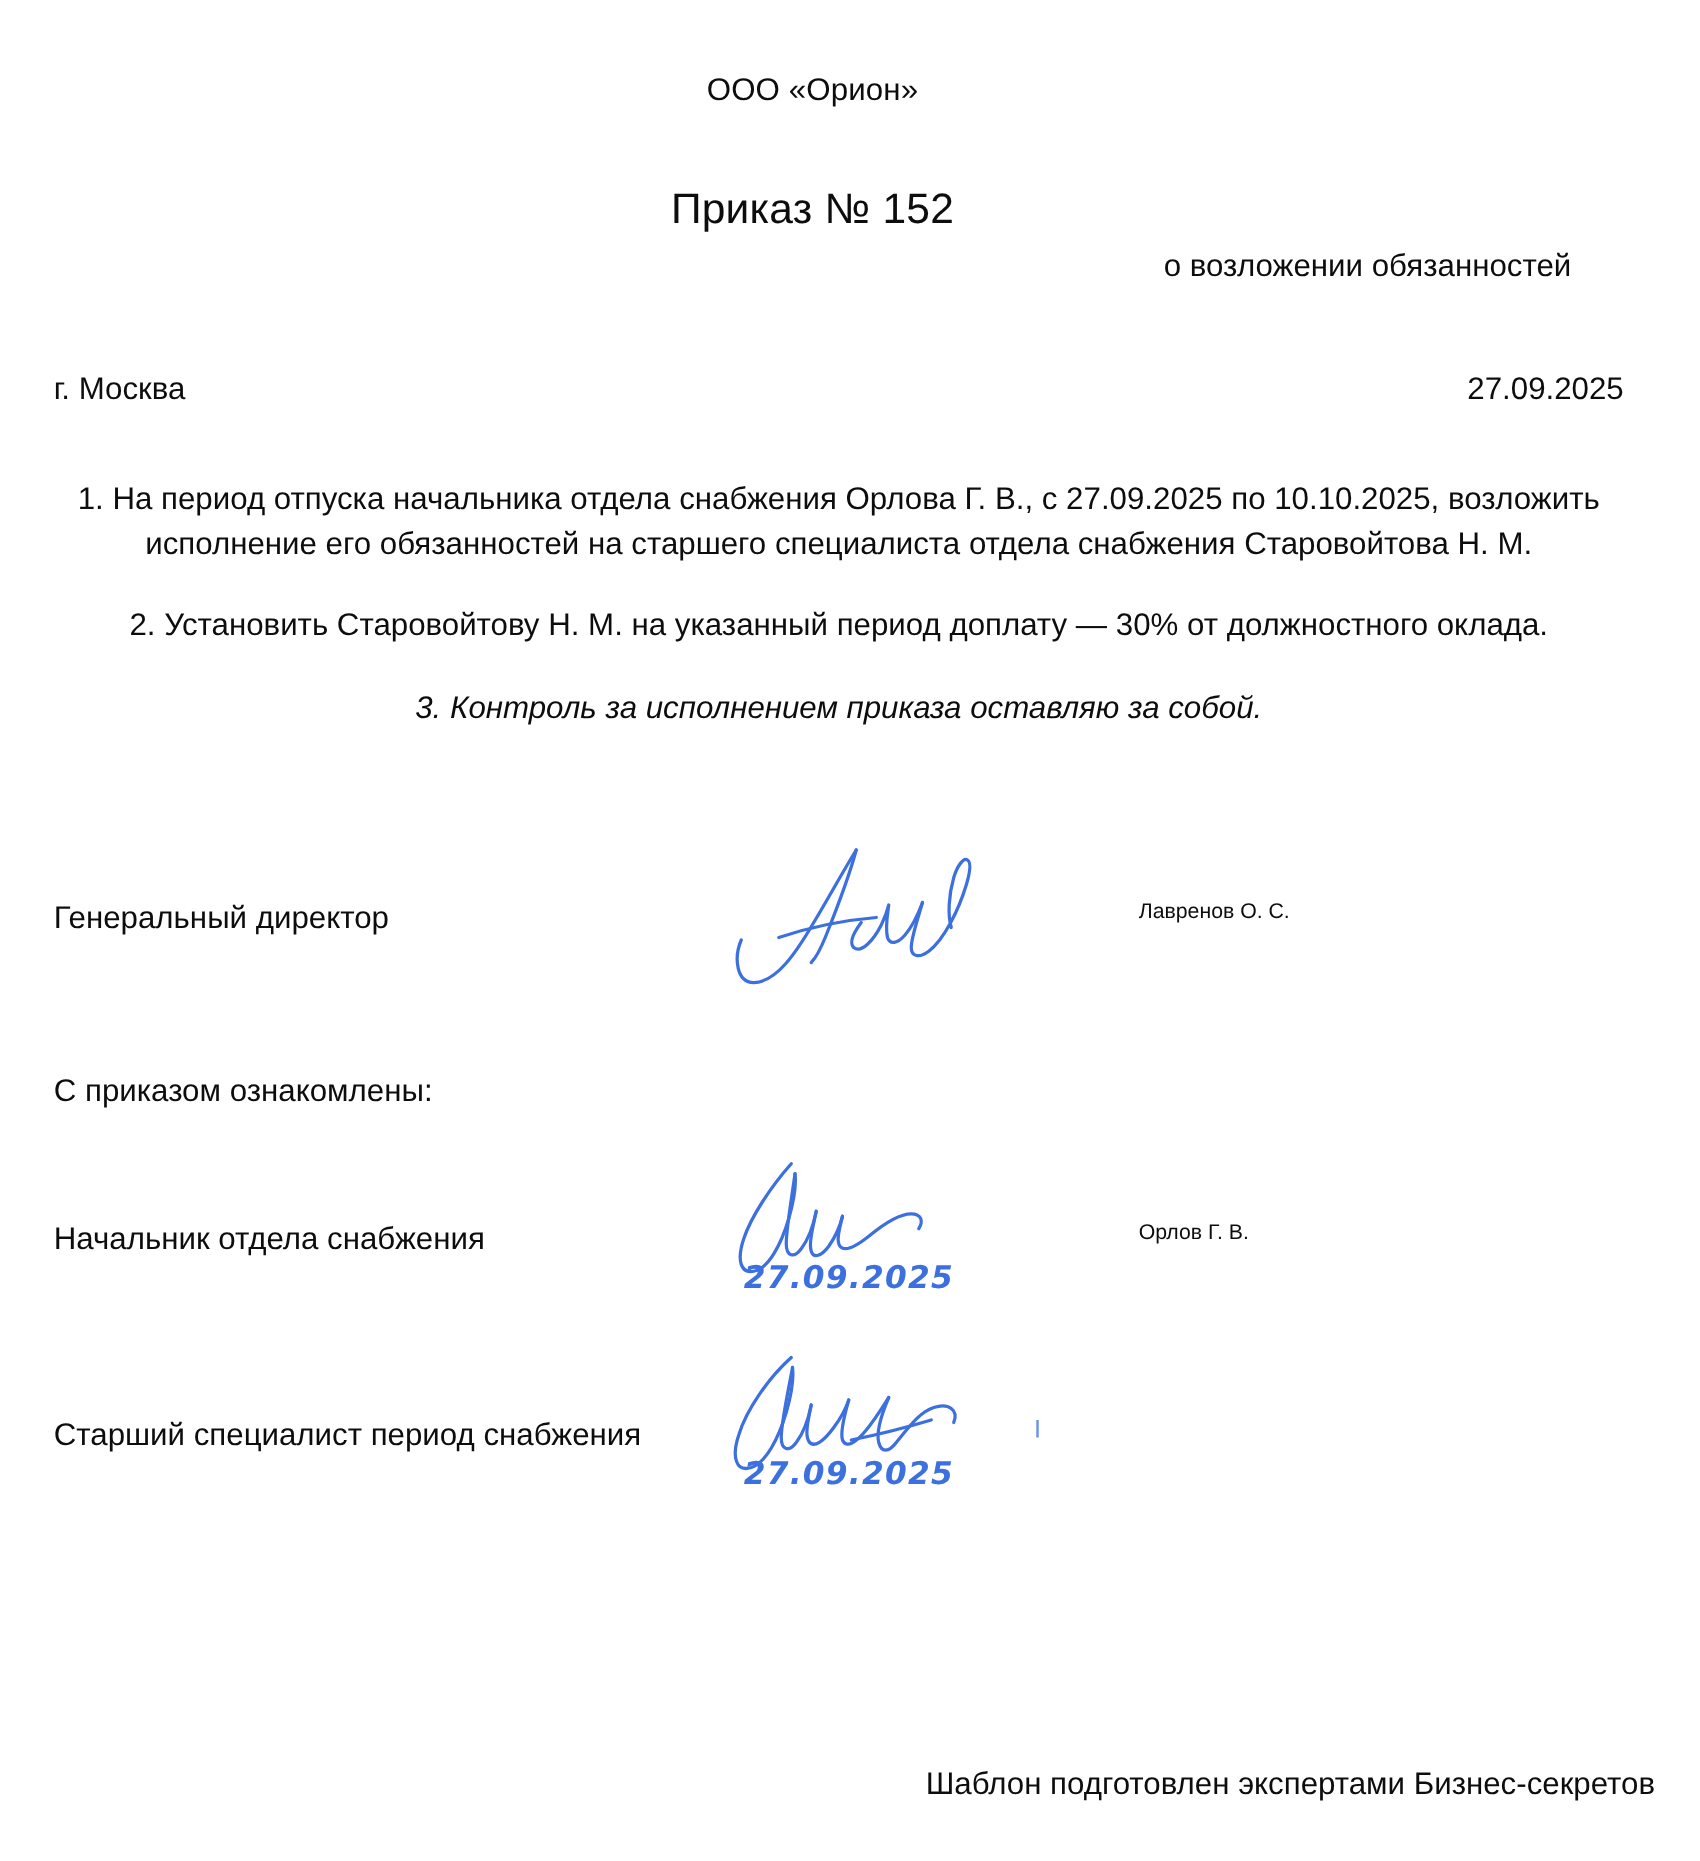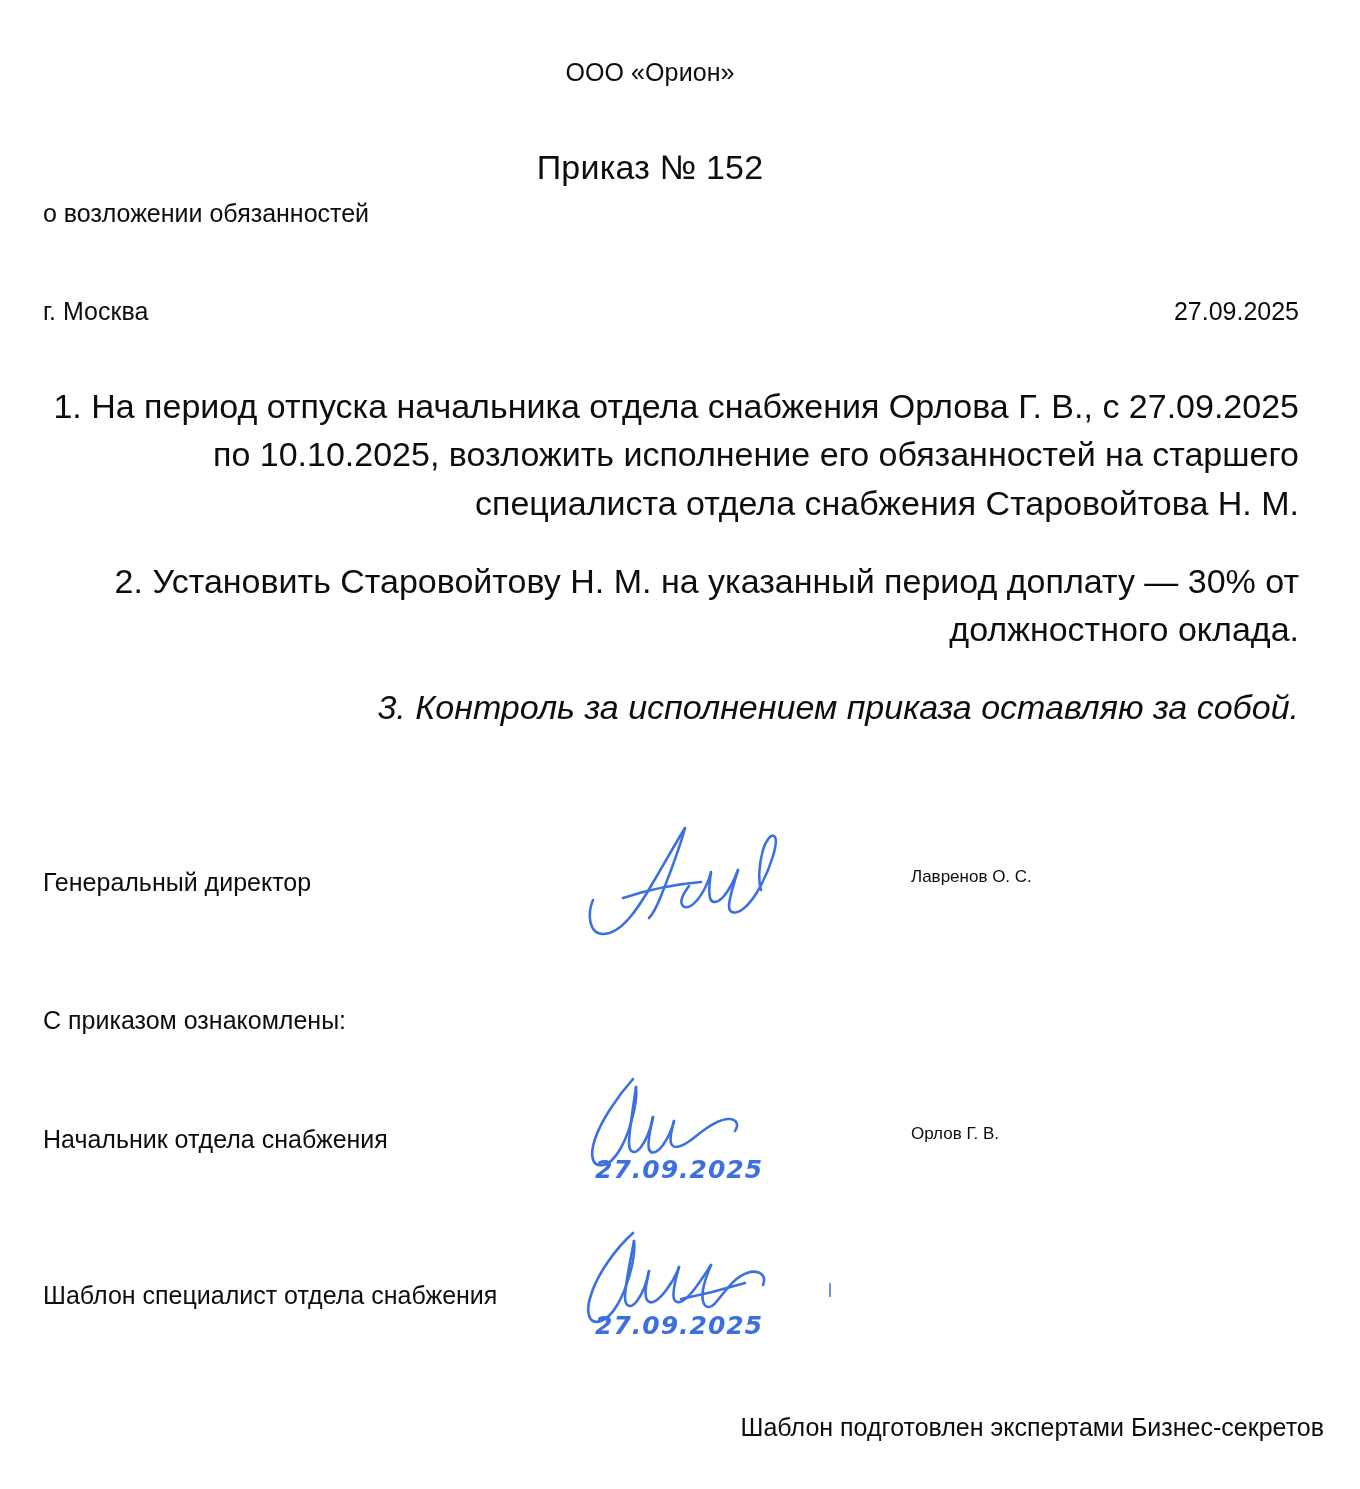--- a/index.html
+++ b/index.html
@@ -34,21 +34,21 @@
   }
   .doc-title {
     text-align: center;
     font-size: 34px;
     line-height: 1.2;
     margin-top: 60px;
     margin-right: 42px;
     letter-spacing: .2px;
   }
   .doc-subtitle {
-    text-align: left;
+    text-align: right;
     font-size: 25px;
     line-height: 1.25;
     margin-top: 10px;
     margin-right: 42px;
   }
 
   
   .meta-row {
     display: flex;
     justify-content: space-between;
@@ -56,24 +56,24 @@
     margin-top: 67px;
     font-size: 25px;
     line-height: 1.2;
   }
 
   
   .body-block {
     margin-top: 56px;
   }
   .para {
-    font-size: 34px;
+    font-size: 25px;
     line-height: 1.42;
     margin: 0 0 30px 0;
-    text-align: right;
+    text-align: center;
   }
   .para:last-child { margin-bottom: 0; font-style: italic; }
 
   
   .sig-block { margin-top: 104px; }
 
   .sig-row {
     position: relative;
     display: flex;
     align-items: flex-start;
@@ -203,21 +203,21 @@
             <path d="M97 50 C94 62 92 70 95 74 C99 79 108 74 118 66 C130 56 142 48 152 48
                      C160 48 162 54 158 60"></path>
           </g>
         </svg>
         <div class="hand-date">27.09.2025</div>
       </div>
       <div class="sig-name">Орлов Г. В.</div>
     </div>
 
     <div class="sig-row ack-row-2">
-      <div class="sig-role">Шаблон специалист отдела снабжения</div>
+      <div class="sig-role">Старший специалист период снабжения</div>
       <div class="sig-mark">
         <svg class="sig-svg" width="250" height="110" viewBox="0 0 250 110" aria-hidden="true">
           <g fill="none" stroke="#3d70df" stroke-width="2.6" stroke-linecap="round" stroke-linejoin="round">
             <path d="M56 6 C38 22 20 48 14 68 C8 86 12 98 24 94 C36 90 46 70 52 50
                      C56 36 58 22 57 14"></path>
             <path d="M57 14 C53 36 48 58 48 70 C48 80 54 82 60 74 C66 66 70 54 72 44"></path>
             <path d="M72 44 C69 58 67 68 70 73 C74 79 82 73 90 62 C96 54 100 46 102 40"></path>
             <path d="M102 40 C98 54 95 66 97 72 C100 79 108 74 116 64 C124 54 130 44 134 38"></path>
             <path d="M134 38 C128 52 124 66 126 74 C128 82 134 82 140 74
                      C150 62 158 50 170 46 C182 42 190 48 186 58"></path>

